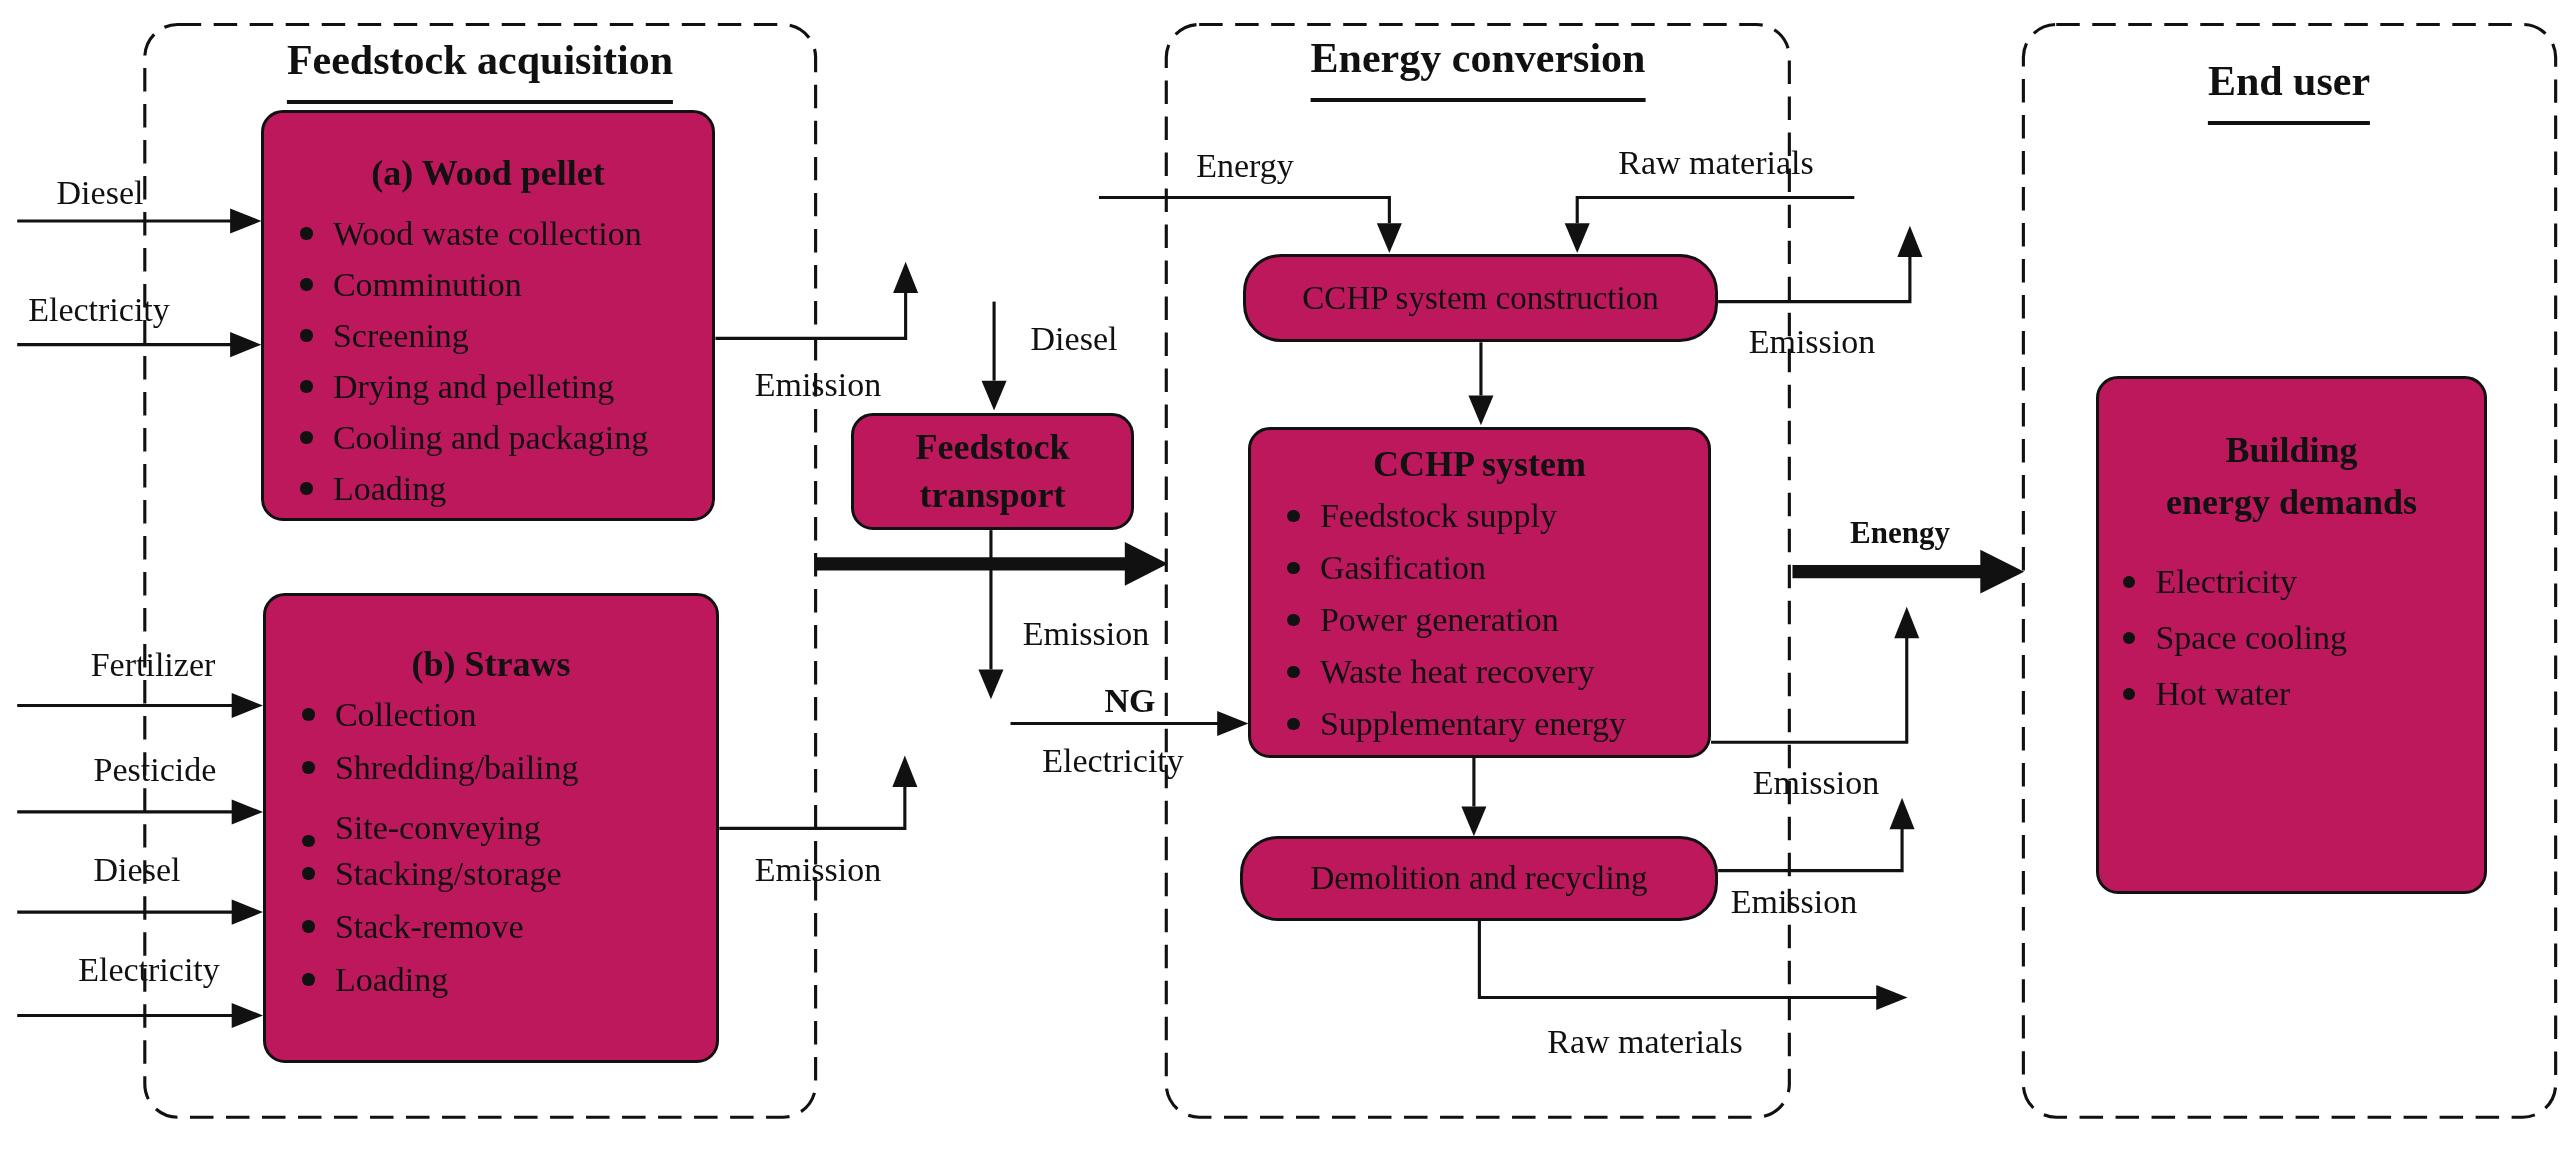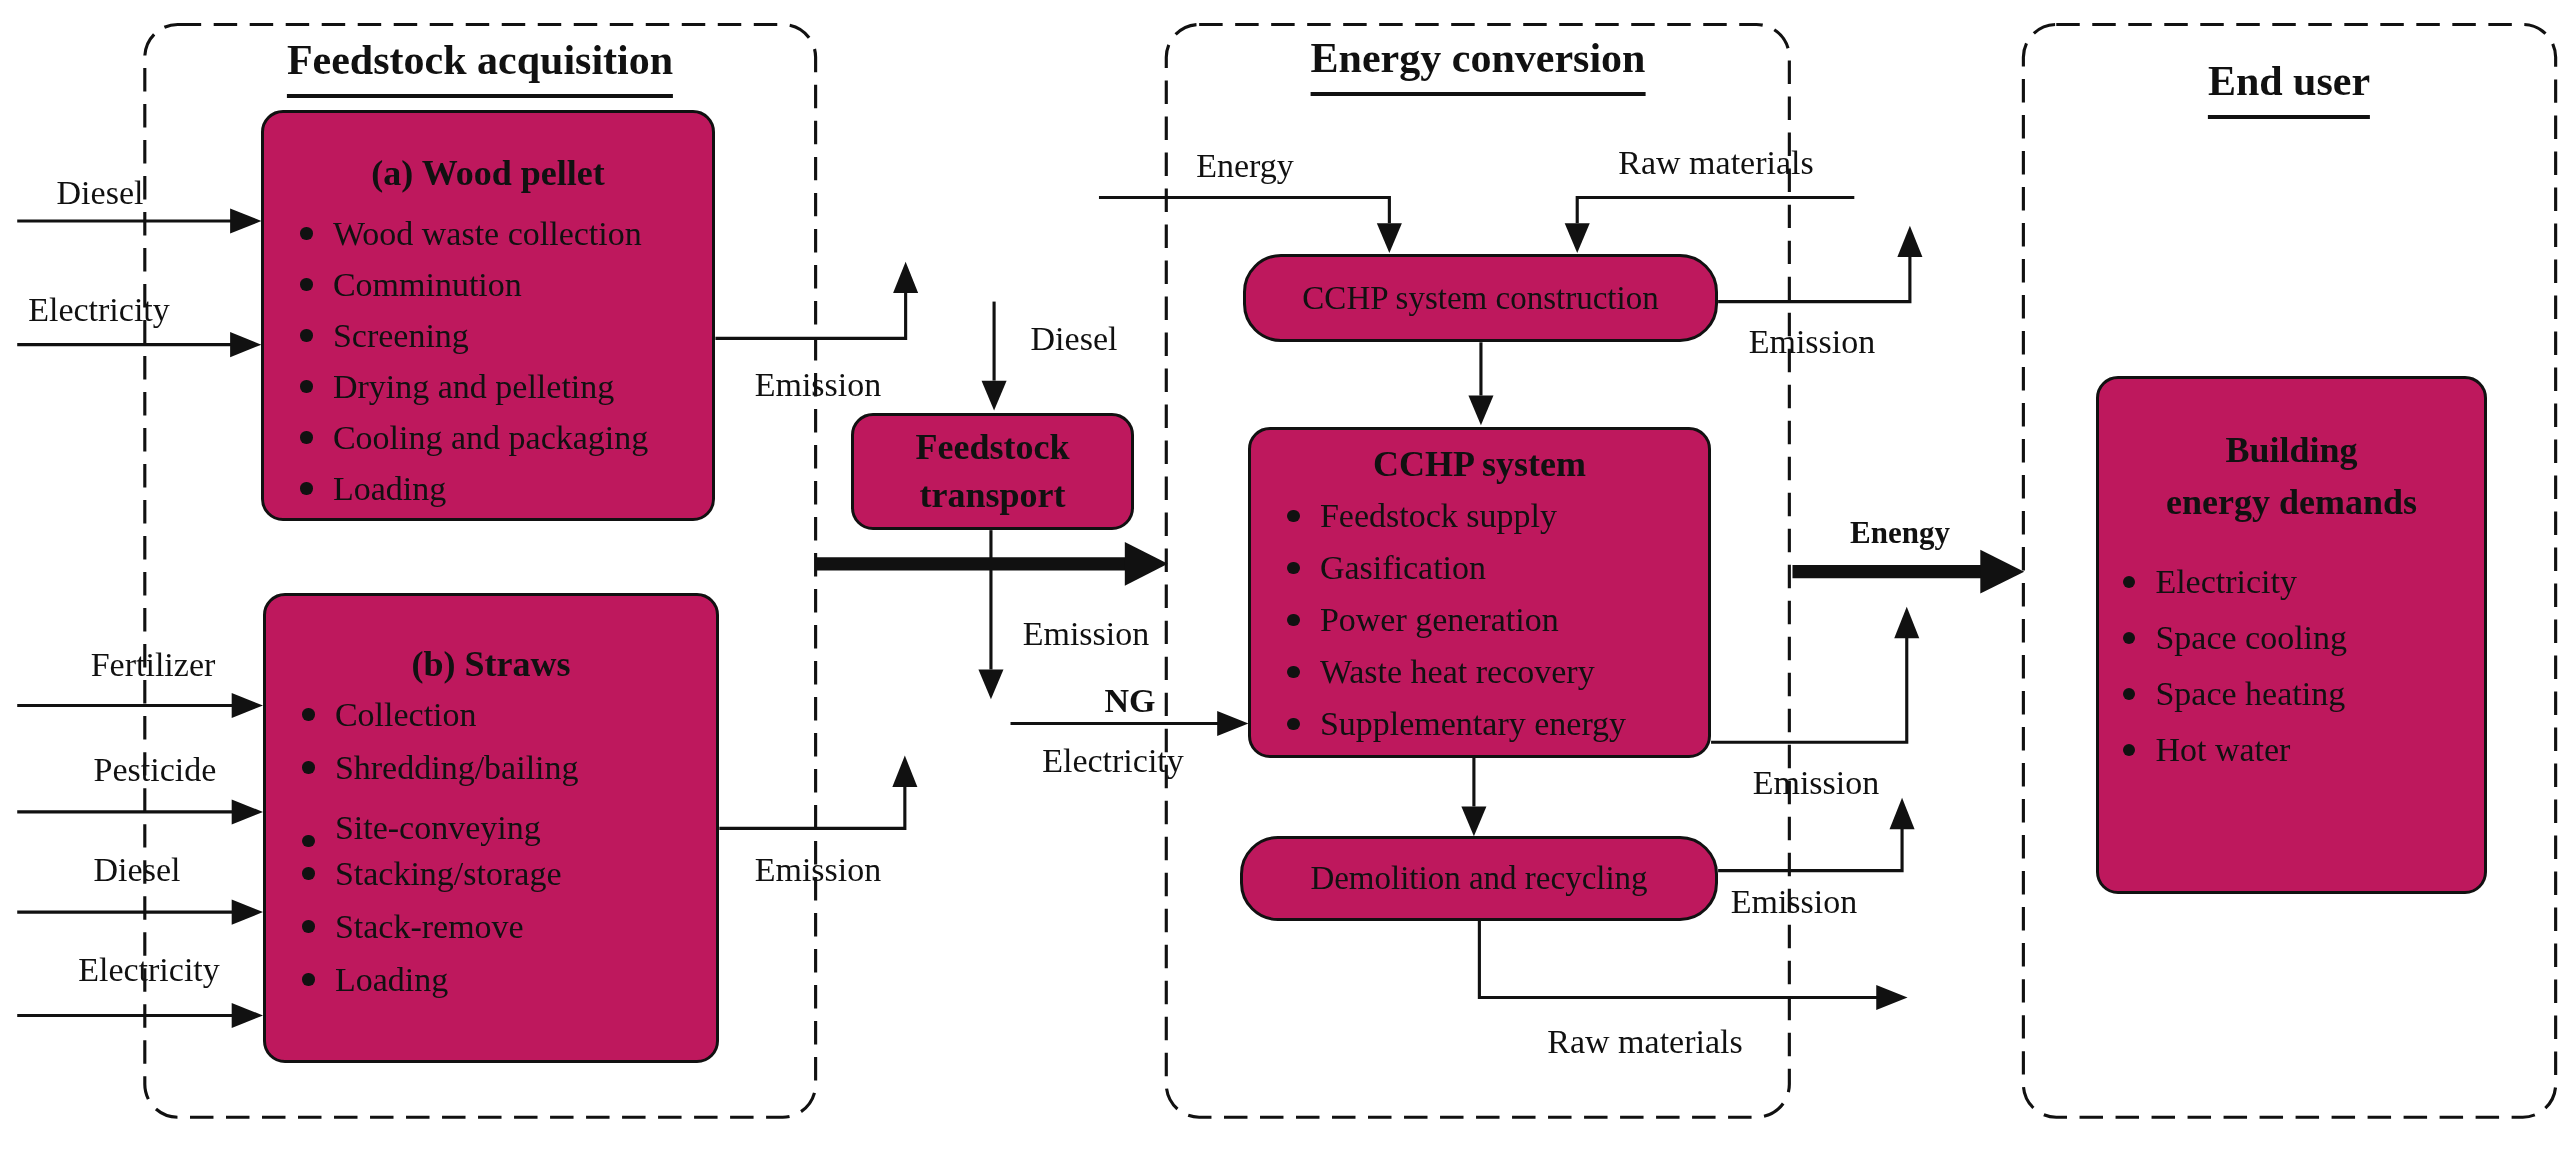--- a/index.html
+++ b/index.html
@@ -8,21 +8,21 @@
     width:2576px;height:1155px;
     background:#ffffff;
     font-family:"Liberation Serif","DejaVu Serif",serif;
     color:#111111;
     overflow:hidden;
   }
   svg.overlay{position:absolute;left:0;top:0;pointer-events:none;}
   .section-title{
     position:absolute;transform:translateX(-50%);
     font-size:42px;font-weight:bold;white-space:nowrap;
-    border-bottom:4.7px solid #111;padding-bottom:12px;line-height:1.05;
+    border-bottom:4.7px solid #111;padding-bottom:18px;line-height:1.05;
   }
   .node{
     position:absolute;border:3.1px solid #111;border-radius:22px;
     background:#be185d;box-sizing:border-box;
   }
   .node-title{
     position:absolute;left:0;right:0;text-align:center;
     font-weight:bold;font-size:36px;white-space:nowrap;
   }
   .rows{position:absolute;left:36px;right:4.7px;}
@@ -202,23 +202,20 @@
       <div>energy demands</div>
     </div>
     <div class="rows" style="top:175px;left:23.5px;">
       <div class="row" style="height:56px;">
           <span>Electricity</span>
         </div>
       <div class="row" style="height:56px;">
           <span>Space cooling</span>
         </div>
       <div class="row" style="height:56px;">
-          <span>Space heating</span>
-        </div>
-      <div class="row" style="height:56px;">
           <span>Hot water</span>
         </div>
     </div>
   </div>
 
   <div class="lbl" style="left:100px;top:193px;">Diesel</div>
   <div class="lbl" style="left:99px;top:310px;">Electricity</div>
   <div class="lbl" style="left:153px;top:665px;">Fertilizer</div>
   <div class="lbl" style="left:155px;top:770px;">Pesticide</div>
   <div class="lbl" style="left:137px;top:870px;">Diesel</div>

